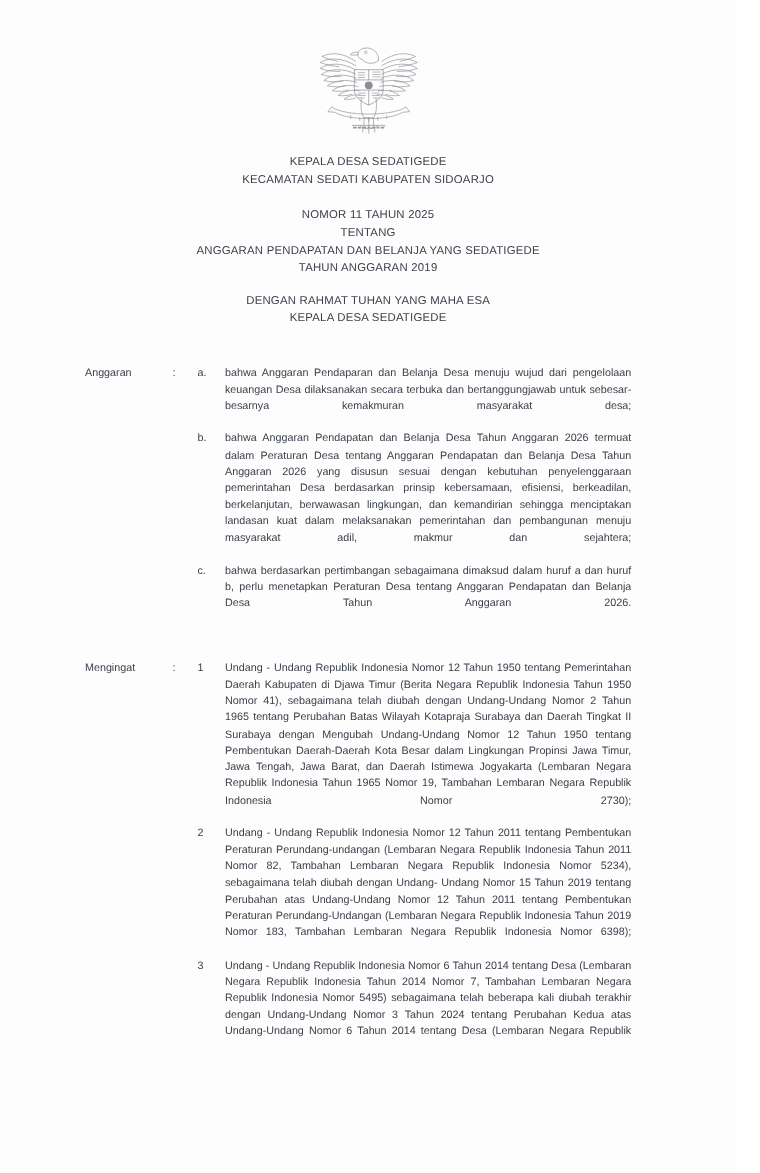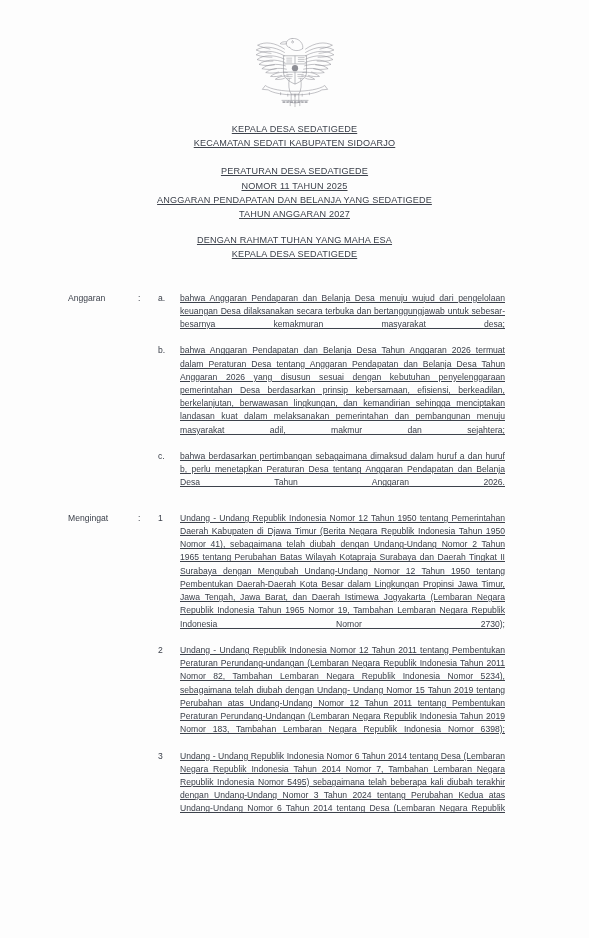--- a/index.html
+++ b/index.html
@@ -16,21 +16,20 @@
     color: #3c414b;
     position: relative;
   }
 
   .page {
     position: relative;
     width: 589px;
     height: 938px;
     background: #fdfdfd;
     box-sizing: border-box;
-    text-decoration: underline;
   }
 
   
   .emblem-wrap {
     width: 100%;
     display: flex;
     justify-content: center;
     padding-top: 26px;
   }
   .emblem {
@@ -65,21 +64,21 @@
     margin-top: 12px;
   }
 
   
   .section {
     margin-left: 68px;
     margin-right: 84px;
     position: relative;
   }
   .section.menimbang { margin-top: 30px; }
-  .section.mengingat { margin-top: 9px; }
+  .section.mengingat { margin-top: 25px; }
 
   .sec-label {
     position: absolute;
     left: 0;
     top: 0;
     width: 72px;
     font-size: 8.6px;
     line-height: 13.2px;
     white-space: nowrap;
   }
@@ -198,24 +197,24 @@
       </g>
     </svg>
   </div>
 
   <div class="heading">
     <div class="lead">KEPALA DESA SEDATIGEDE</div>
     <div>KECAMATAN SEDATI KABUPATEN SIDOARJO</div>
   </div>
 
   <div class="title-block">
-    <div>PERATURAN DESA SEDATIGEDE</div>
     <div>NOMOR 11 TAHUN 2025</div>
+    <div>TENTANG</div>
     <div>ANGGARAN PENDAPATAN DAN BELANJA YANG SEDATIGEDE</div>
-    <div>TAHUN ANGGARAN 2027</div>
+    <div>TAHUN ANGGARAN 2019</div>
   </div>
 
   <div class="mandate-block">
     <div>DENGAN RAHMAT TUHAN YANG MAHA ESA</div>
     <div>KEPALA DESA SEDATIGEDE</div>
   </div>
 
   <div class="section menimbang">
     <div class="sec-label">Anggaran</div>
     <div class="sec-colon">:</div>

